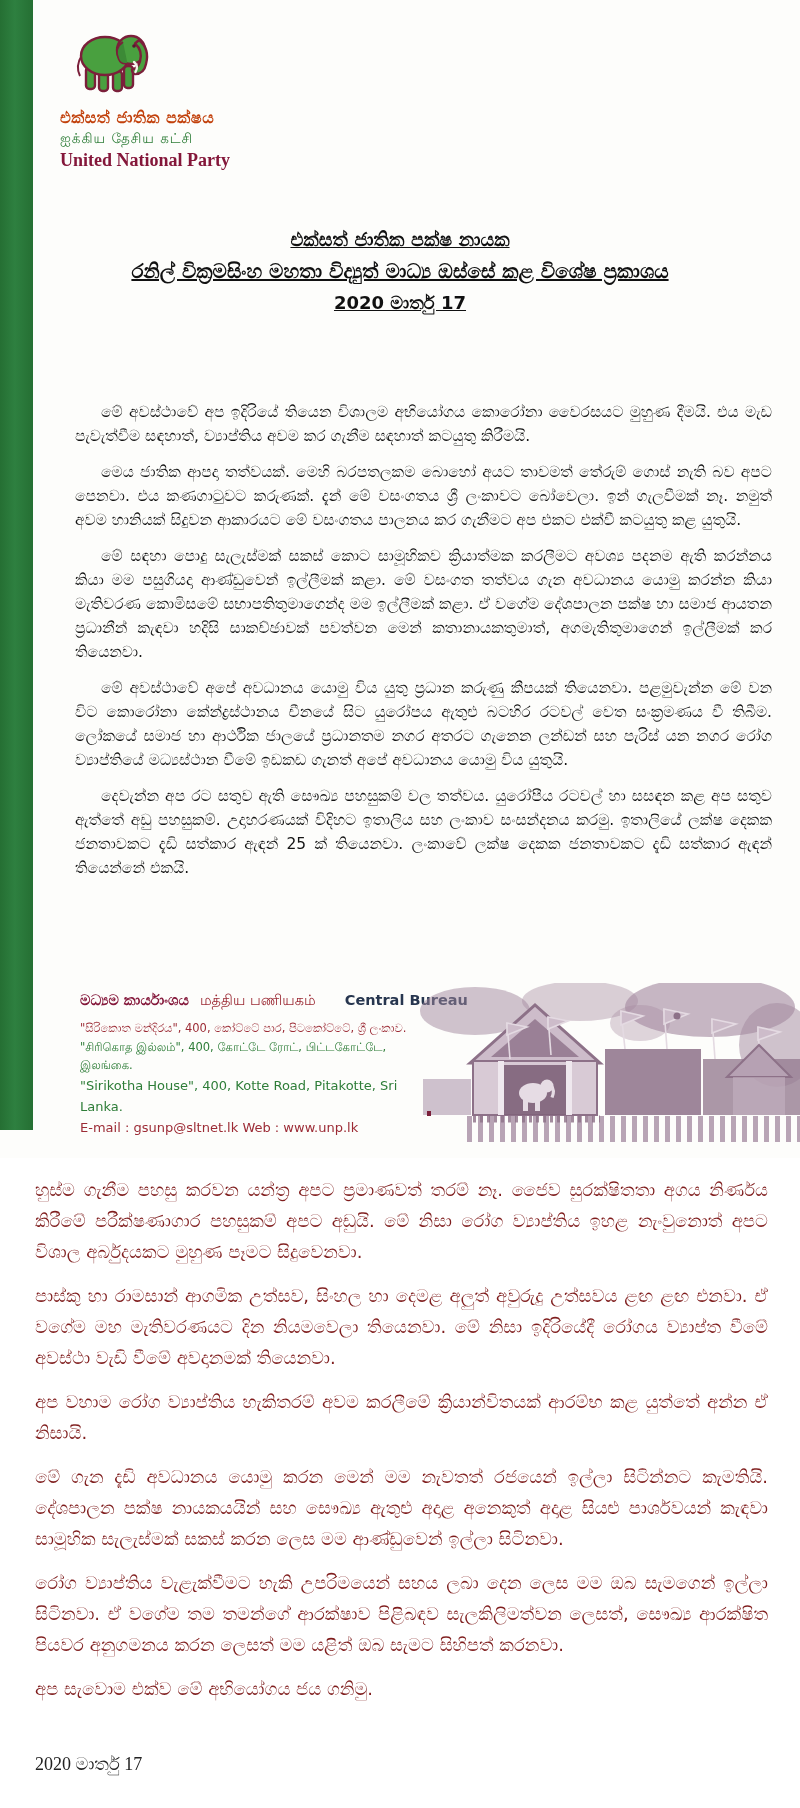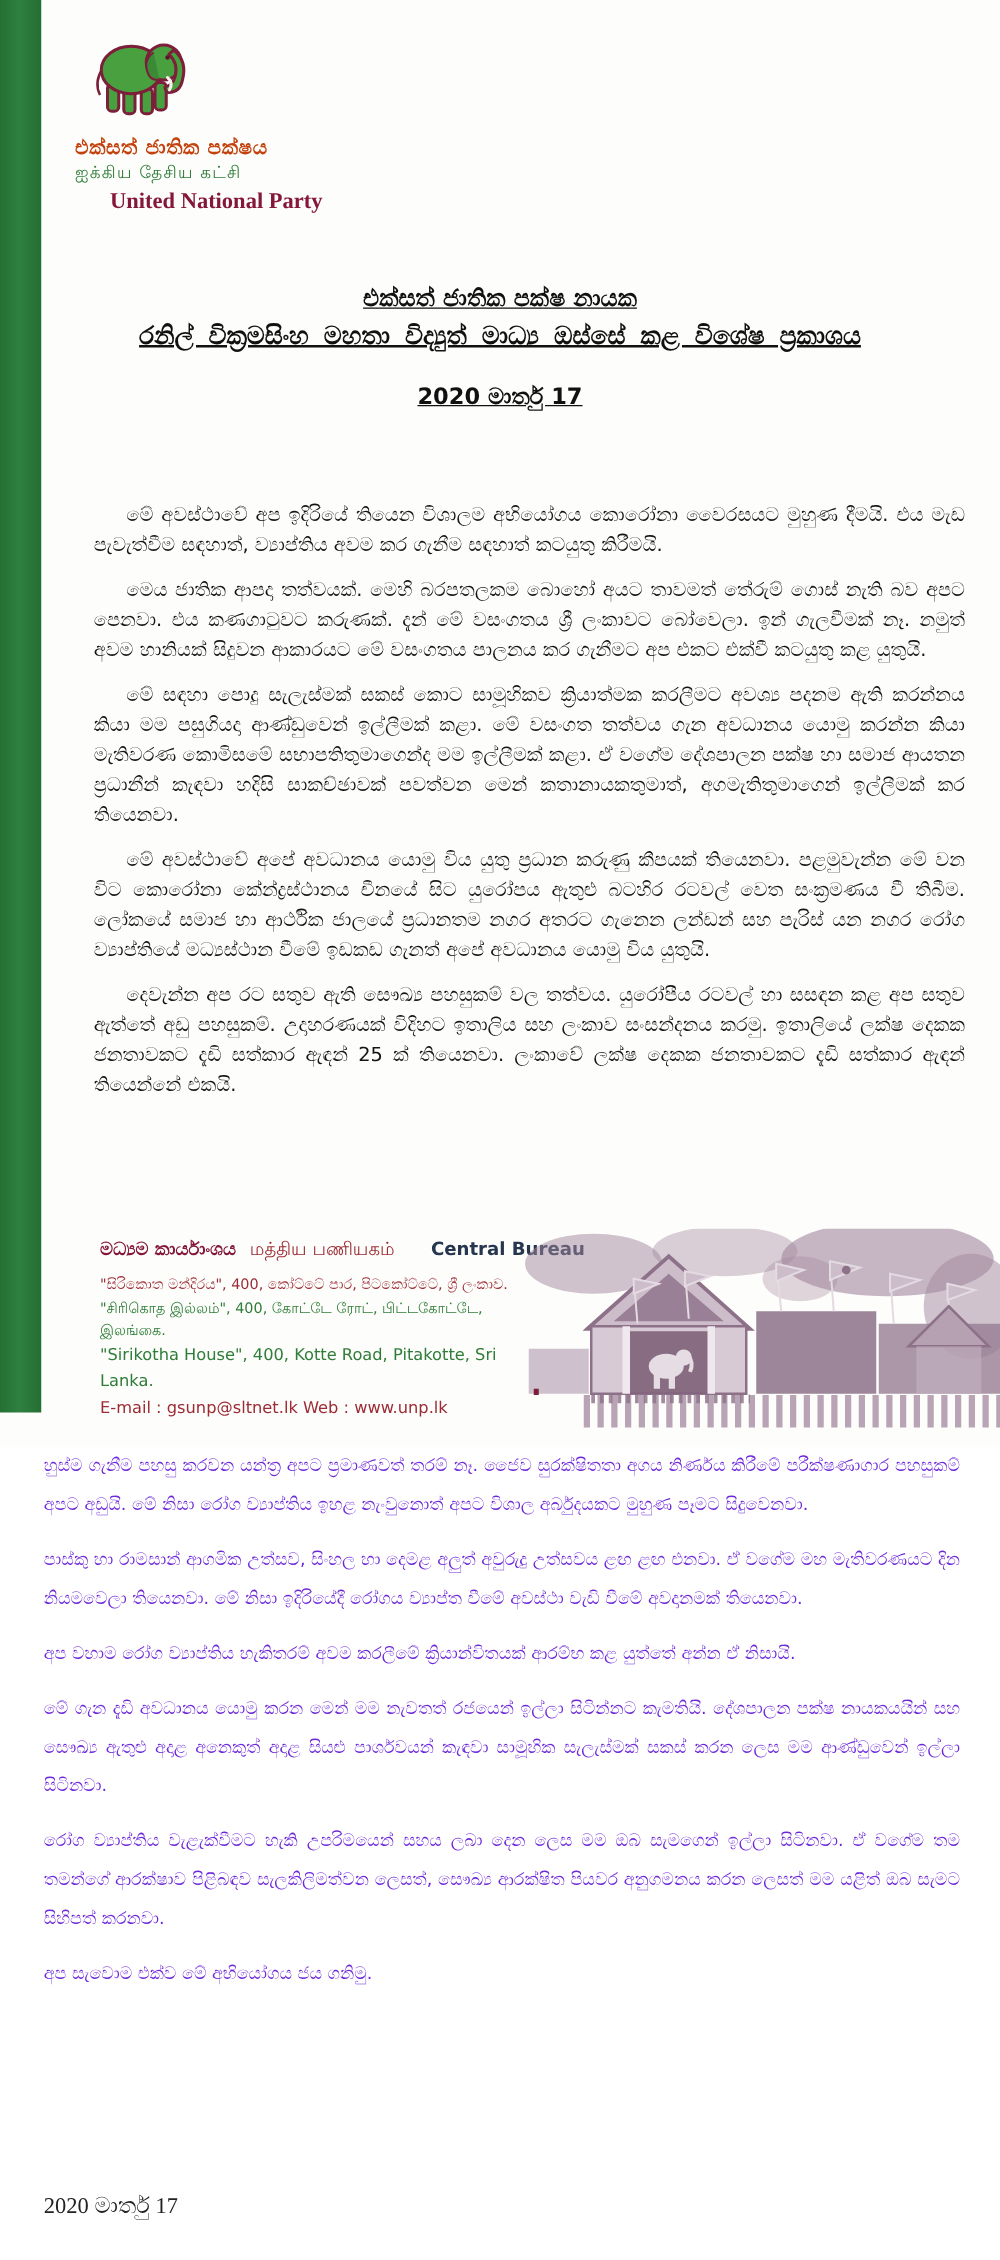--- a/index.html
+++ b/index.html
@@ -8,25 +8,25 @@
 
   
   .page1{position:absolute;left:0;top:0;width:800px;height:1158px;background:#fdfdfb;}
   .green-bar{position:absolute;left:0;top:0;width:33px;height:1130px;
              background:linear-gradient(90deg,#256f33 0%,#2e8040 45%,#256f33 100%);}
   .logo-block{position:absolute;left:60px;top:22px;width:260px;}
   .logo-elephant{width:100px;height:82px;display:block;margin-left:6px;}
   .party-si{color:#c2410c;font-weight:bold;font-size:16px;line-height:1.2;margin-top:4px;letter-spacing:.5px;}
   .party-ta{color:#2e7d38;font-size:13.5px;line-height:1.3;margin-top:3px;letter-spacing:1px;}
   .party-en{color:#84173a;font-weight:bold;font-size:18px;line-height:1.2;margin-top:2px;
-            font-family:"Liberation Serif","DejaVu Serif",serif;margin-left:28px;}
+            font-family:"Liberation Serif","DejaVu Serif",serif;}
 
   .title-block{position:absolute;left:0;top:228px;width:800px;text-align:center;color:#111;}
   .title-l1{font-size:19px;font-weight:bold;text-decoration:underline;margin:0 0 8px 0;}
-  .title-l2{font-size:20px;font-weight:bold;text-decoration:underline;margin:0 0 25px 0;font-family:Liberation Mono, monospace;}
+  .title-l2{font-size:20px;font-weight:bold;text-decoration:underline;margin:0 0 9px 0;}
   .title-l3{font-size:18px;font-weight:bold;text-decoration:underline;margin:0;}
 
   .body1{position:absolute;left:75px;top:400px;width:697px;color:#141414;
          font-size:15.5px;line-height:24px;text-align:justify;}
   .body1 p{margin:0 0 12px 0;text-indent:26px;}
 
   
   .bureau{position:absolute;left:80px;top:992px;width:360px;}
   .bureau-title{font-size:14.5px;font-weight:bold;margin-bottom:9px;white-space:nowrap;}
   .bureau-title .si{color:#84173a;}
@@ -36,22 +36,22 @@
   .addr .a-si{color:#9c2b35;}
   .addr .a-ta{color:#2e7d38;}
   .addr .a-en{color:#2e7d38;font-size:13px;}
   .addr .a-tel{color:#9c2b35;font-size:13px;}
   .addr .a-mail{color:#9c2b35;font-size:13px;}
 
   .photo{position:absolute;left:415px;top:983px;width:385px;height:175px;}
 
   
   .page2{position:absolute;left:0;top:1158px;width:800px;height:650px;background:#ffffff;}
-  .body2{position:absolute;left:35px;top:0;width:733px;color:#6d28d9;
-         font-size:14px;line-height:31px;text-align:justify;}
+  .body2{position:absolute;left:35px;top:16px;width:733px;color:#7f1d1d;
+         font-size:18px;line-height:31px;text-align:justify;}
   .body2 p{margin:0 0 13px 0;}
   .date-footer{position:absolute;left:35px;top:596px;font-size:18px;color:#222;
                font-family:"Liberation Serif","DejaVu Serif",serif;}
 </style>
 </head>
 <body>
 
 <div class="canvas">
 
   <div class="page1">

